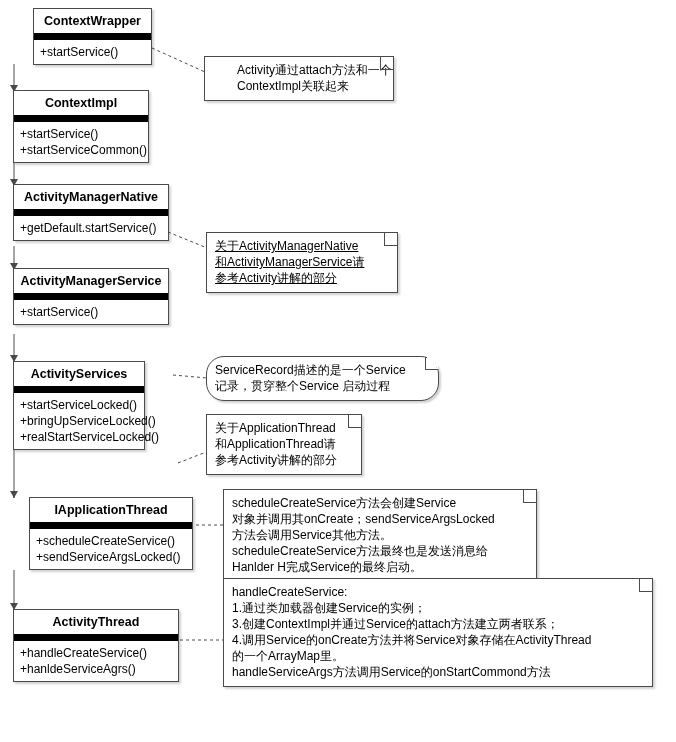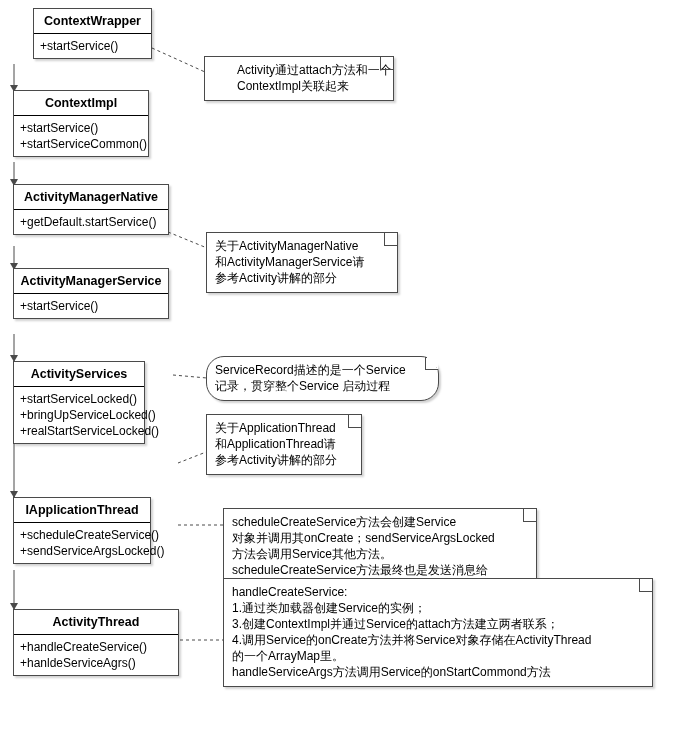--- a/index.html
+++ b/index.html
@@ -34,21 +34,21 @@
     box-sizing: border-box;
     border: 1px solid #4a4a4a;
     background: #ffffff;
     box-shadow: 2px 2px 2px rgba(0,0,0,0.18);
   }
   .uml-title {
     text-align: center;
     font-weight: bold;
     font-size: 12.5px;
     padding: 5px 4px 5px 4px;
-    border-bottom: 1px solid #000000;
+    border-bottom: 7px solid #000000;
     white-space: nowrap;
   }
   .uml-members {
     padding: 4px 0 4px 0;
   }
   .uml-member {
     padding: 1px 6px 1px 6px;
     font-size: 12px;
     white-space: nowrap;
   }
@@ -143,21 +143,21 @@
 
   <div class="uml-class" style="left:13px; top:361px; width:132px;">
     <div class="uml-title">ActivityServices</div>
     <div class="uml-members">
       <div class="uml-member">+startServiceLocked()</div>
       <div class="uml-member">+bringUpServiceLocked()</div>
       <div class="uml-member">+realStartServiceLocked()</div>
     </div>
   </div>
 
-  <div class="uml-class" style="left:13px; top:497px; width:138px;">
+  <div class="uml-class" style="left:29px; top:497px; width:164px;">
     <div class="uml-title">IApplicationThread</div>
     <div class="uml-members">
       <div class="uml-member">+scheduleCreateService()</div>
       <div class="uml-member">+sendServiceArgsLocked()</div>
     </div>
   </div>
 
   <div class="uml-class" style="left:13px; top:609px; width:166px;">
     <div class="uml-title">ActivityThread</div>
     <div class="uml-members">
@@ -165,41 +165,41 @@
       <div class="uml-member">+hanldeServiceAgrs()</div>
     </div>
   </div>
 
   <div class="note" style="left:204px; top:56px; width:190px;padding-left:32px;">
     <div class="fold"></div>
     <div class="note-line">Activity通过attach方法和一个</div>
     <div class="note-line">ContextImpl关联起来</div>
   </div>
 
-  <div class="note" style="left:206px; top:232px; width:192px;">
+  <div class="note" style="left:206px; top:232px; width:192px;text-decoration:underline;">
     <div class="fold"></div>
     <div class="note-line">关于ActivityManagerNative</div>
     <div class="note-line">和ActivityManagerService请</div>
     <div class="note-line">参考Activity讲解的部分</div>
   </div>
 
   <div class="note" style="left:206px; top:356px; width:233px;border-radius:18px;">
     <div class="fold"></div>
     <div class="note-line">ServiceRecord描述的是一个Service</div>
     <div class="note-line">记录，贯穿整个Service 启动过程</div>
   </div>
 
   <div class="note" style="left:206px; top:414px; width:156px;">
     <div class="fold"></div>
     <div class="note-line">关于ApplicationThread</div>
     <div class="note-line">和ApplicationThread请</div>
     <div class="note-line">参考Activity讲解的部分</div>
   </div>
 
-  <div class="note" style="left:223px; top:489px; width:314px;margin-top:19px;">
+  <div class="note" style="left:223px; top:489px; width:314px;">
     <div class="fold"></div>
     <div class="note-line">scheduleCreateService方法会创建Service</div>
     <div class="note-line">对象并调用其onCreate；sendServiceArgsLocked</div>
     <div class="note-line">方法会调用Service其他方法。</div>
     <div class="note-line">scheduleCreateService方法最终也是发送消息给</div>
     <div class="note-line">Hanlder H完成Service的最终启动。</div>
   </div>
 
   <div class="note" style="left:223px; top:578px; width:430px;">
     <div class="fold"></div>

